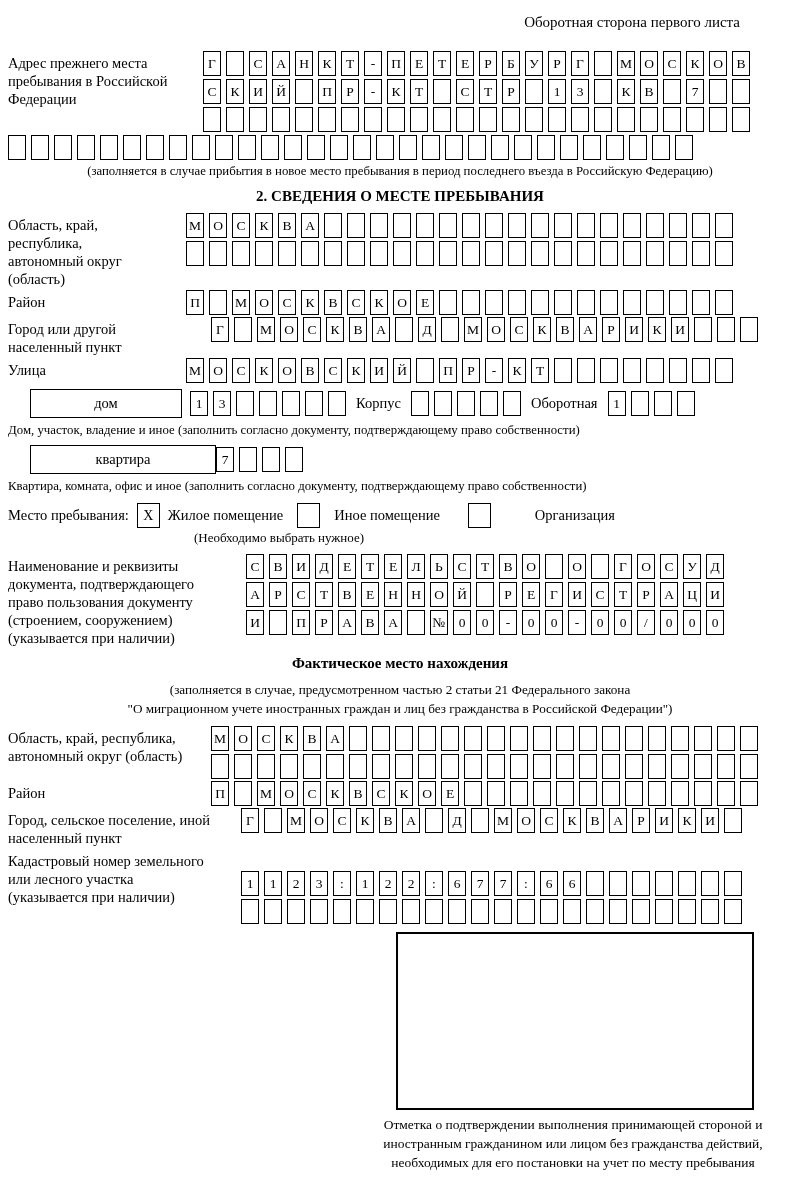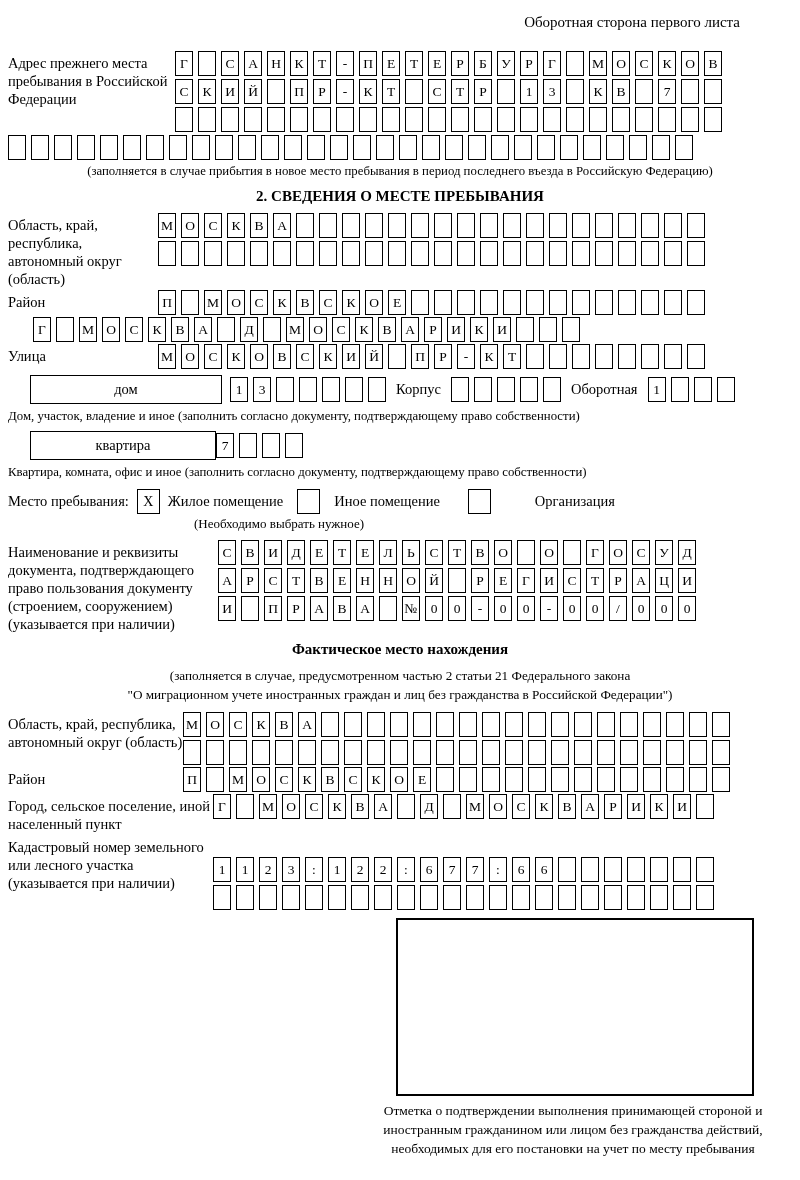--- a/index.html
+++ b/index.html
@@ -6,21 +6,21 @@
   html, body { background: #ffffff; }
   body {
     width: 800px; height: 1180px;
     font-family: "Liberation Serif", "DejaVu Serif", serif;
     color: #000;
     padding: 14px 8px 0 8px;
     overflow: hidden;
   }
   .page-title { text-align: right; font-size: 15px; padding-right: 52px; margin-bottom: 20px; }
 
-  .field-row { display: flex; align-items: flex-start; margin-bottom: 2px; }
+  .field-row { display: flex; align-items: flex-start; margin-bottom: 2px; gap: 28px; }
   .label { font-size: 14.5px; line-height: 18px; padding-top: 3px; flex: none; }
   .w167 { width: 167px; } .w150 { width: 150px; } .w175 { width: 175px; } .w205 { width: 205px; }
   .cellrows { display: flex; flex-direction: column; gap: 3px; }
 
   .cells { display: flex; gap: 5px; flex: none; }
   .cell {
     display: inline-flex; align-items: center; justify-content: center;
     width: 18px; height: 25px; flex: none;
     border: 1.6px solid #000;
     font-size: 13.5px; line-height: 1;
@@ -29,21 +29,21 @@
 
   .note { font-size: 12.8px; line-height: 17px; }
   .note-center { text-align: center; margin: 3px 0 6px 0; }
   .section-title { text-align: center; font-weight: bold; font-size: 15px; margin: 8px 0 8px 0; }
 
   .house-row { display: flex; align-items: center; margin: 6px 0 2px 0; }
   .named-box {
     border: 1.8px solid #000; height: 29px; display: flex;
     align-items: center; justify-content: center; font-size: 14.5px; flex: none;
   }
-  .dom-box { width: 192px; margin-left: 22px; margin-right: 8px; }
+  .dom-box { width: 152px; margin-left: 22px; margin-right: 8px; }
   .kv-box { width: 186px; margin-left: 22px; margin-right: 0; }
   .inline-lbl { font-size: 14.5px; padding: 0 10px; flex: none; }
   .left-note { margin: 4px 0 6px 0; }
 
   .stay-row { display: flex; align-items: center; margin-top: 8px; }
   .checkbox {
     display: inline-flex; align-items: center; justify-content: center;
     width: 23px; height: 25px; border: 1.8px solid #000;
     font-size: 14px; flex: none;
   }
@@ -271,20 +271,21 @@
       <span class="cell">&nbsp;</span>
       <span class="cell">&nbsp;</span>
       <span class="cell">&nbsp;</span>
       <span class="cell">&nbsp;</span>
       <span class="cell">&nbsp;</span>
       <span class="cell">&nbsp;</span>
     </div>
 </div>
 
 <div class="field-row">
+  <div class="label w150">Город или другой населенный пункт</div>
   <div class="cells indent25">
       <span class="cell">Г</span>
       <span class="cell">&nbsp;</span>
       <span class="cell">М</span>
       <span class="cell">О</span>
       <span class="cell">С</span>
       <span class="cell">К</span>
       <span class="cell">В</span>
       <span class="cell">А</span>
       <span class="cell">&nbsp;</span>

